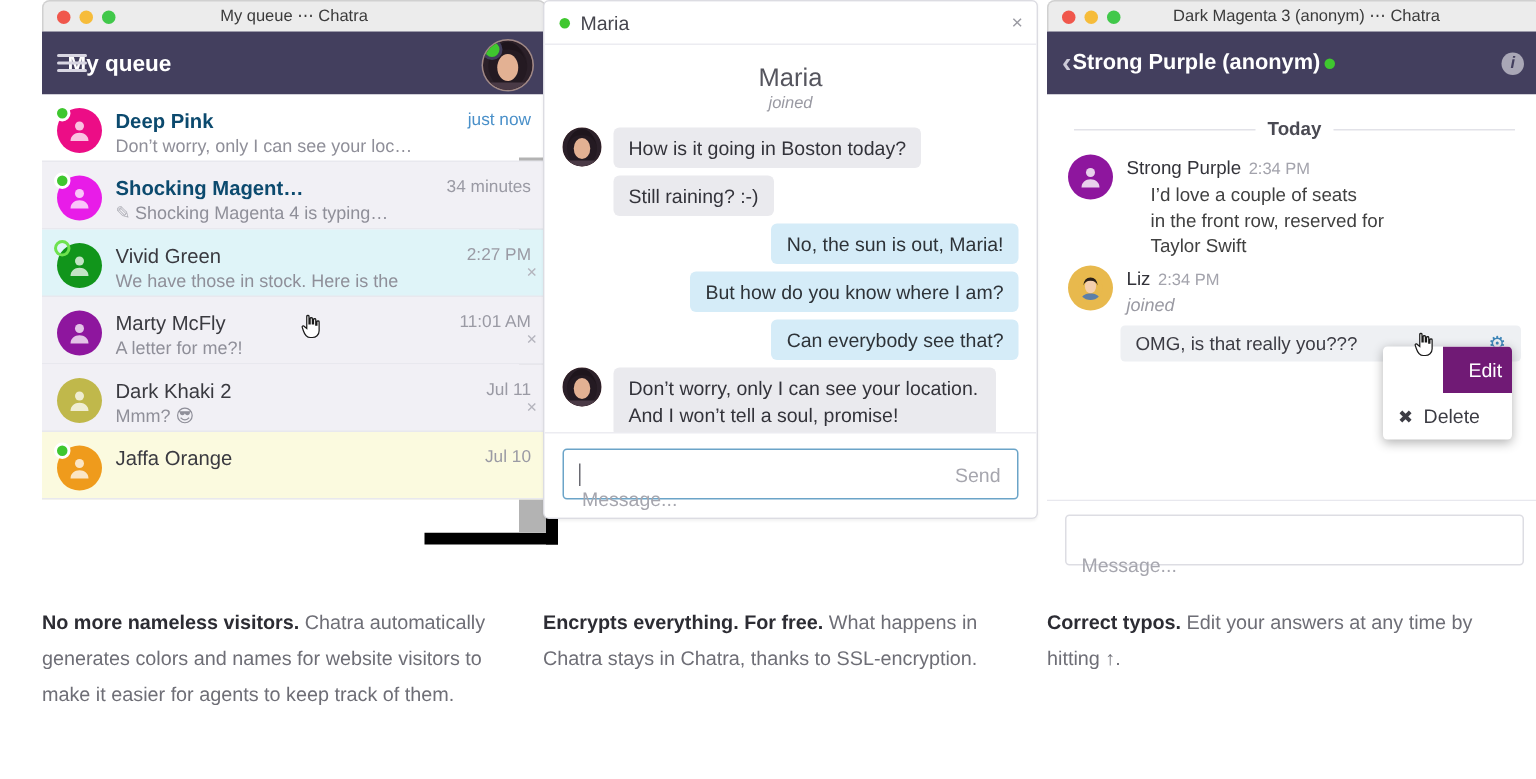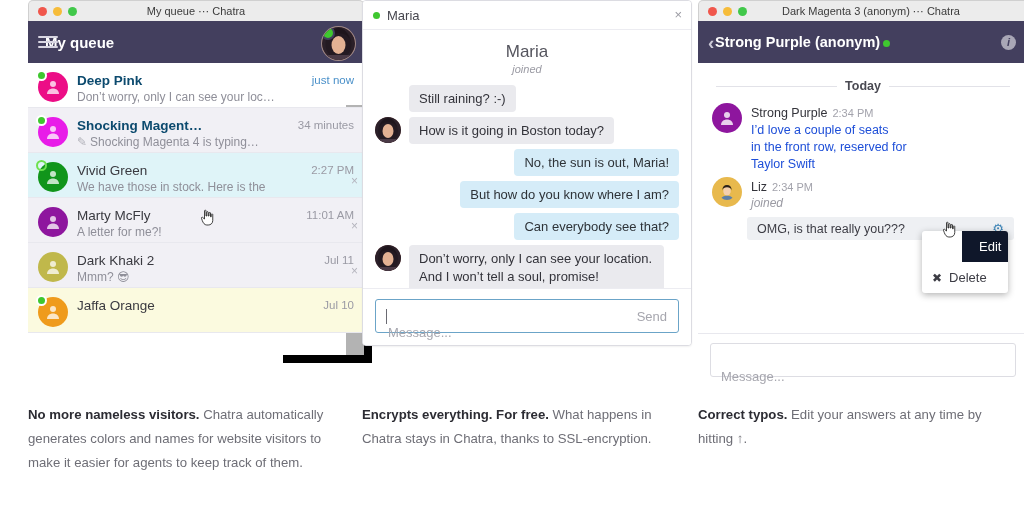--- a/index.html
+++ b/index.html
@@ -137,35 +137,35 @@
     background:#a9a7b6;color:#433f5e;font-size:11px;font-weight:700;font-style:italic;
     display:flex;align-items:center;justify-content:center;cursor:pointer;z-index:2;
   }
   .daydiv{display:flex;align-items:center;gap:8px;padding:16px 18px 10px;}
   .daydiv .ln{flex:1;height:1px;background:#e2e2e8;}
   .daydiv .lbl{font-size:12.5px;font-weight:700;color:#4a4a53;}
   .rmsg{display:flex;gap:9px;padding:0 14px 4px 14px;}
   .rmsg .body{flex:1;min-width:0;}
   .rname{font-size:12.5px;font-weight:400;color:#33333a;display:inline;}
   .rtime{font-size:11px;color:#a3a3ac;margin-left:5px;}
-  .rtext{font-size:12.5px;color:#1d4ed8;line-height:17px;margin-top:1px;}
+  .rtext{font-size:12.5px;color:#404040;line-height:17px;margin-top:1px;margin-left:16px;}
   .rjoin{font-size:12px;color:#9a9aa3;font-style:italic;line-height:16px;}
   .rbub{
     background:#eef0f3;margin:2px 14px 0 49px;padding:4px 10px;border-radius:3px;
     font-size:12.5px;color:#3c3c44;position:relative;display:flex;align-items:center;
   }
   .gear{margin-left:auto;color:#3f86b8;font-size:13px;cursor:pointer;}
   .ctxmenu{
     position:absolute;right:20px;top:168px;width:86px;background:#fff;
     border-radius:3px;box-shadow:0 2px 7px rgba(0,0,0,.3);overflow:hidden;z-index:9;
   }
   .ctxitem{
     display:flex;align-items:center;gap:7px;padding:8px 10px;font-size:13px;color:#3c3c44;cursor:pointer;
   }
-  .ctxitem.active{background:#0f172a;color:#fff;margin-left:40px;}
+  .ctxitem.active{background:#701a75;color:#fff;margin-left:40px;}
   .rfoot{border-top:1px solid #e8e8ee;padding:9px 12px 12px;}
   .inputbox.plain{border:1px solid #dddde3;}
 
   
   .caption{
     position:absolute;top:403px;width:298px;font-size:13.2px;color:#6e6e76;line-height:24px;
   }
   .caption b{color:#2c2c33;font-weight:700;}
   .c1{left:28px;}
   .c2{left:362px;}
@@ -318,39 +318,39 @@
         <span class="nm">Maria</span>
         <span class="xclose">×</span>
       </div>
       <div class="chatbody">
         <div class="joined-hdr">
           <div class="jn">Maria</div>
           <div class="jj">joined</div>
         </div>
         <div id="chat-msgs">
             <div class="msgrow">
-              <div class="mini-av spacer"></div>
-              <div class="bub">Still raining? :-)</div>
-            </div>
-            <div class="msgrow">
               <div class="mini-av"><svg viewBox="0 0 26 26" width="26" height="26">
                   <defs>
                     <clipPath id="c2">
                       <circle cx="13" cy="13" r="13"></circle>
                     </clipPath>
                   </defs>
                   <g clip-path="url(#c2)">
                     <rect width="26" height="26" fill="#2b2029"></rect>
                     <ellipse cx="13" cy="14" rx="10" ry="12" fill="#241a22"></ellipse>
                     <ellipse cx="13" cy="14" rx="5.5" ry="7" fill="#e3b193"></ellipse>
                     <path d="M3 13 Q6 1 13 1 Q20 1 23 13 Q21 5 13 5 Q5 5 3 13Z" fill="#1e151c"></path>
                     <rect x="2" y="22" width="22" height="7" fill="#4a3a46"></rect>
                   </g>
                 </svg></div>
               <div class="bub">How is it going in Boston today?</div>
+            </div>
+            <div class="msgrow">
+              <div class="mini-av spacer"></div>
+              <div class="bub">Still raining? :-)</div>
             </div>
             <div class="msgrow out">
               <div class="bub blue">No, the sun is out, Maria!</div>
             </div>
             <div class="msgrow out">
               <div class="bub blue">But how do you know where I am?</div>
             </div>
             <div class="msgrow out">
               <div class="bub blue">Can everybody see that?</div>
             </div>

